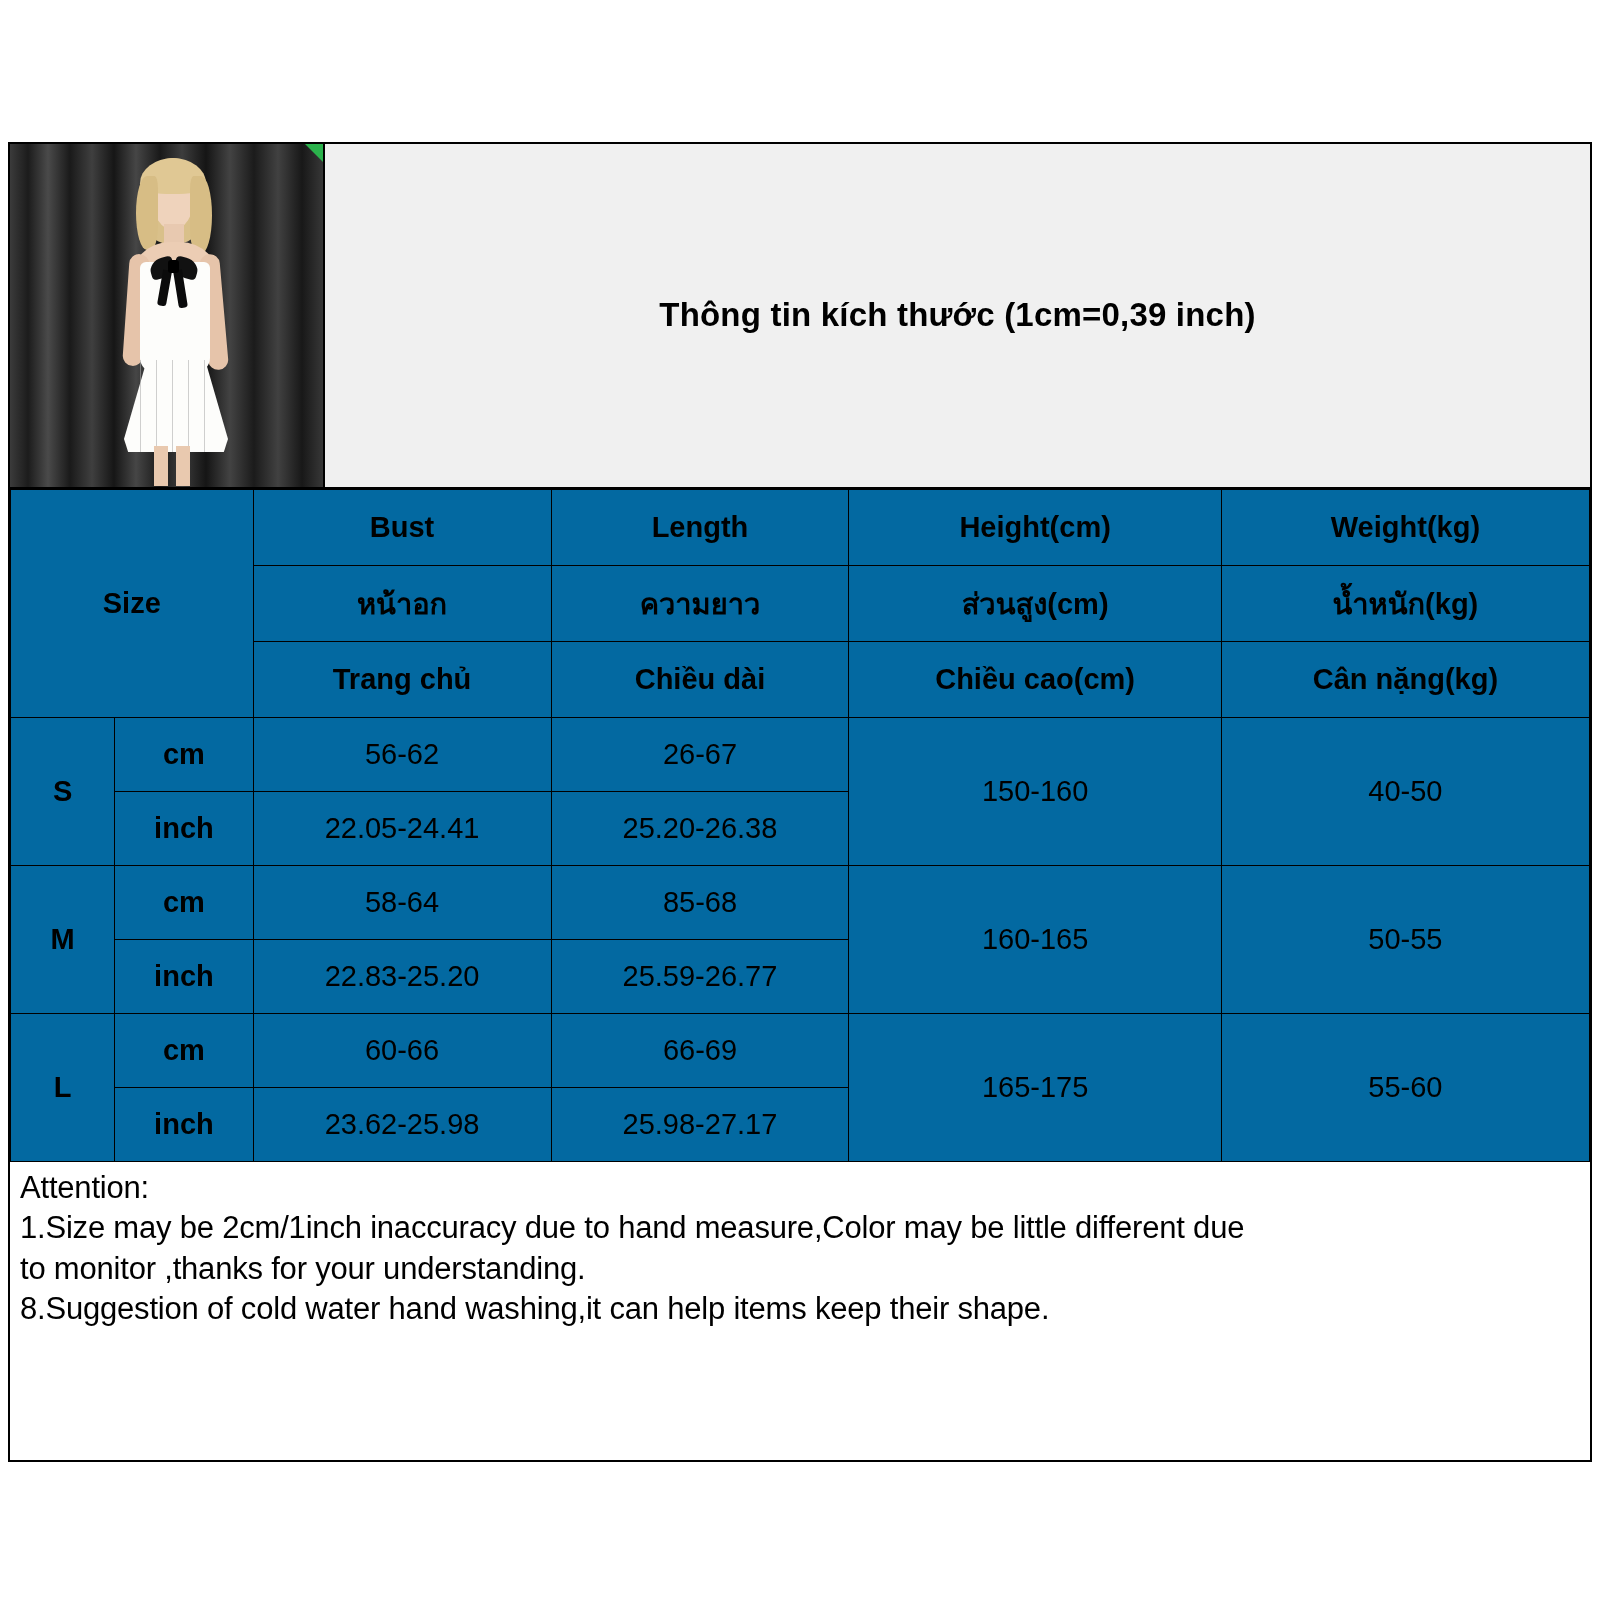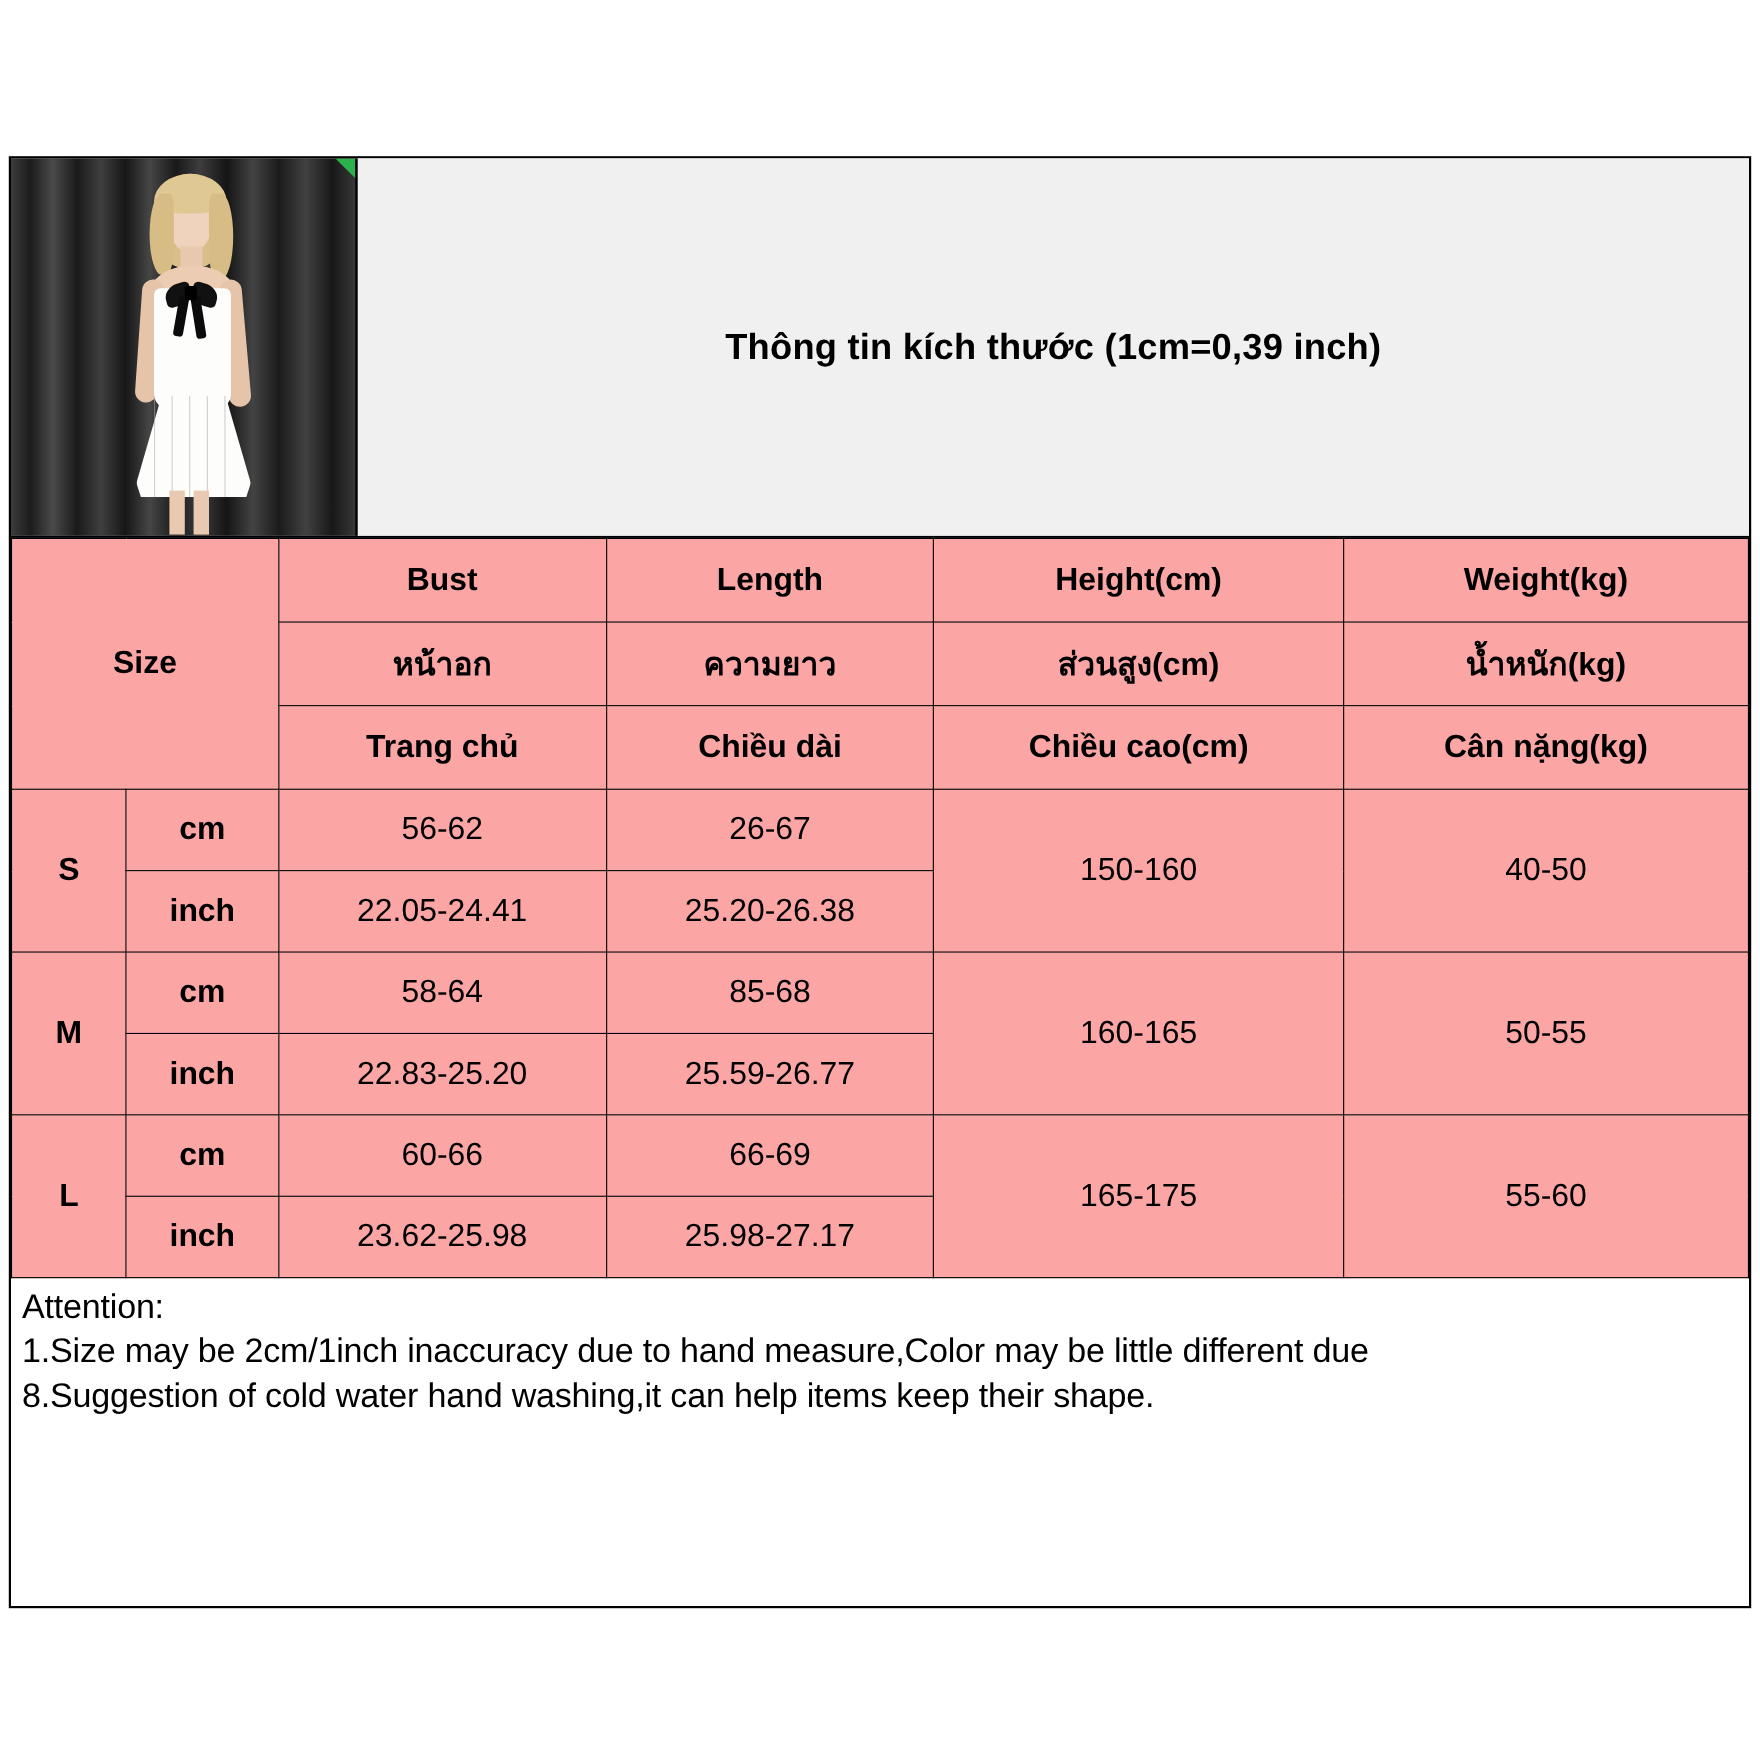--- a/index.html
+++ b/index.html
@@ -223,21 +223,21 @@
   
   table.sizes {
     width: 100%;
     border-collapse: collapse;
     table-layout: fixed;
   }
   table.sizes td {
     border: 1px solid #000;
     text-align: center;
     vertical-align: middle;
-    background: #fca5a5;
+    background: #0369a1;
     font-size: 29px;
     padding: 0;
   }
   td.hdr {
     background: #dcdcdc;
     font-weight: bold;
     font-size: 30px;
     height: 75px;
   }
   td.size-word {
@@ -392,16 +392,17 @@
         <td class="unit">inch</td>
         <td class="val">23.62-25.98</td>
         <td class="val">25.98-27.17</td>
       </tr>
     </tbody>
   </table>
 
   <div class="attention">
     <div>Attention:</div>
     <div>1.Size may be 2cm/1inch inaccuracy due to hand measure,Color may be little different due</div>
+    <div>to monitor ,thanks for your understanding.</div>
     <div>8.Suggestion of cold water hand washing,it can help items keep their shape.</div>
   </div>
 
 </div>
 
 </body></html>

